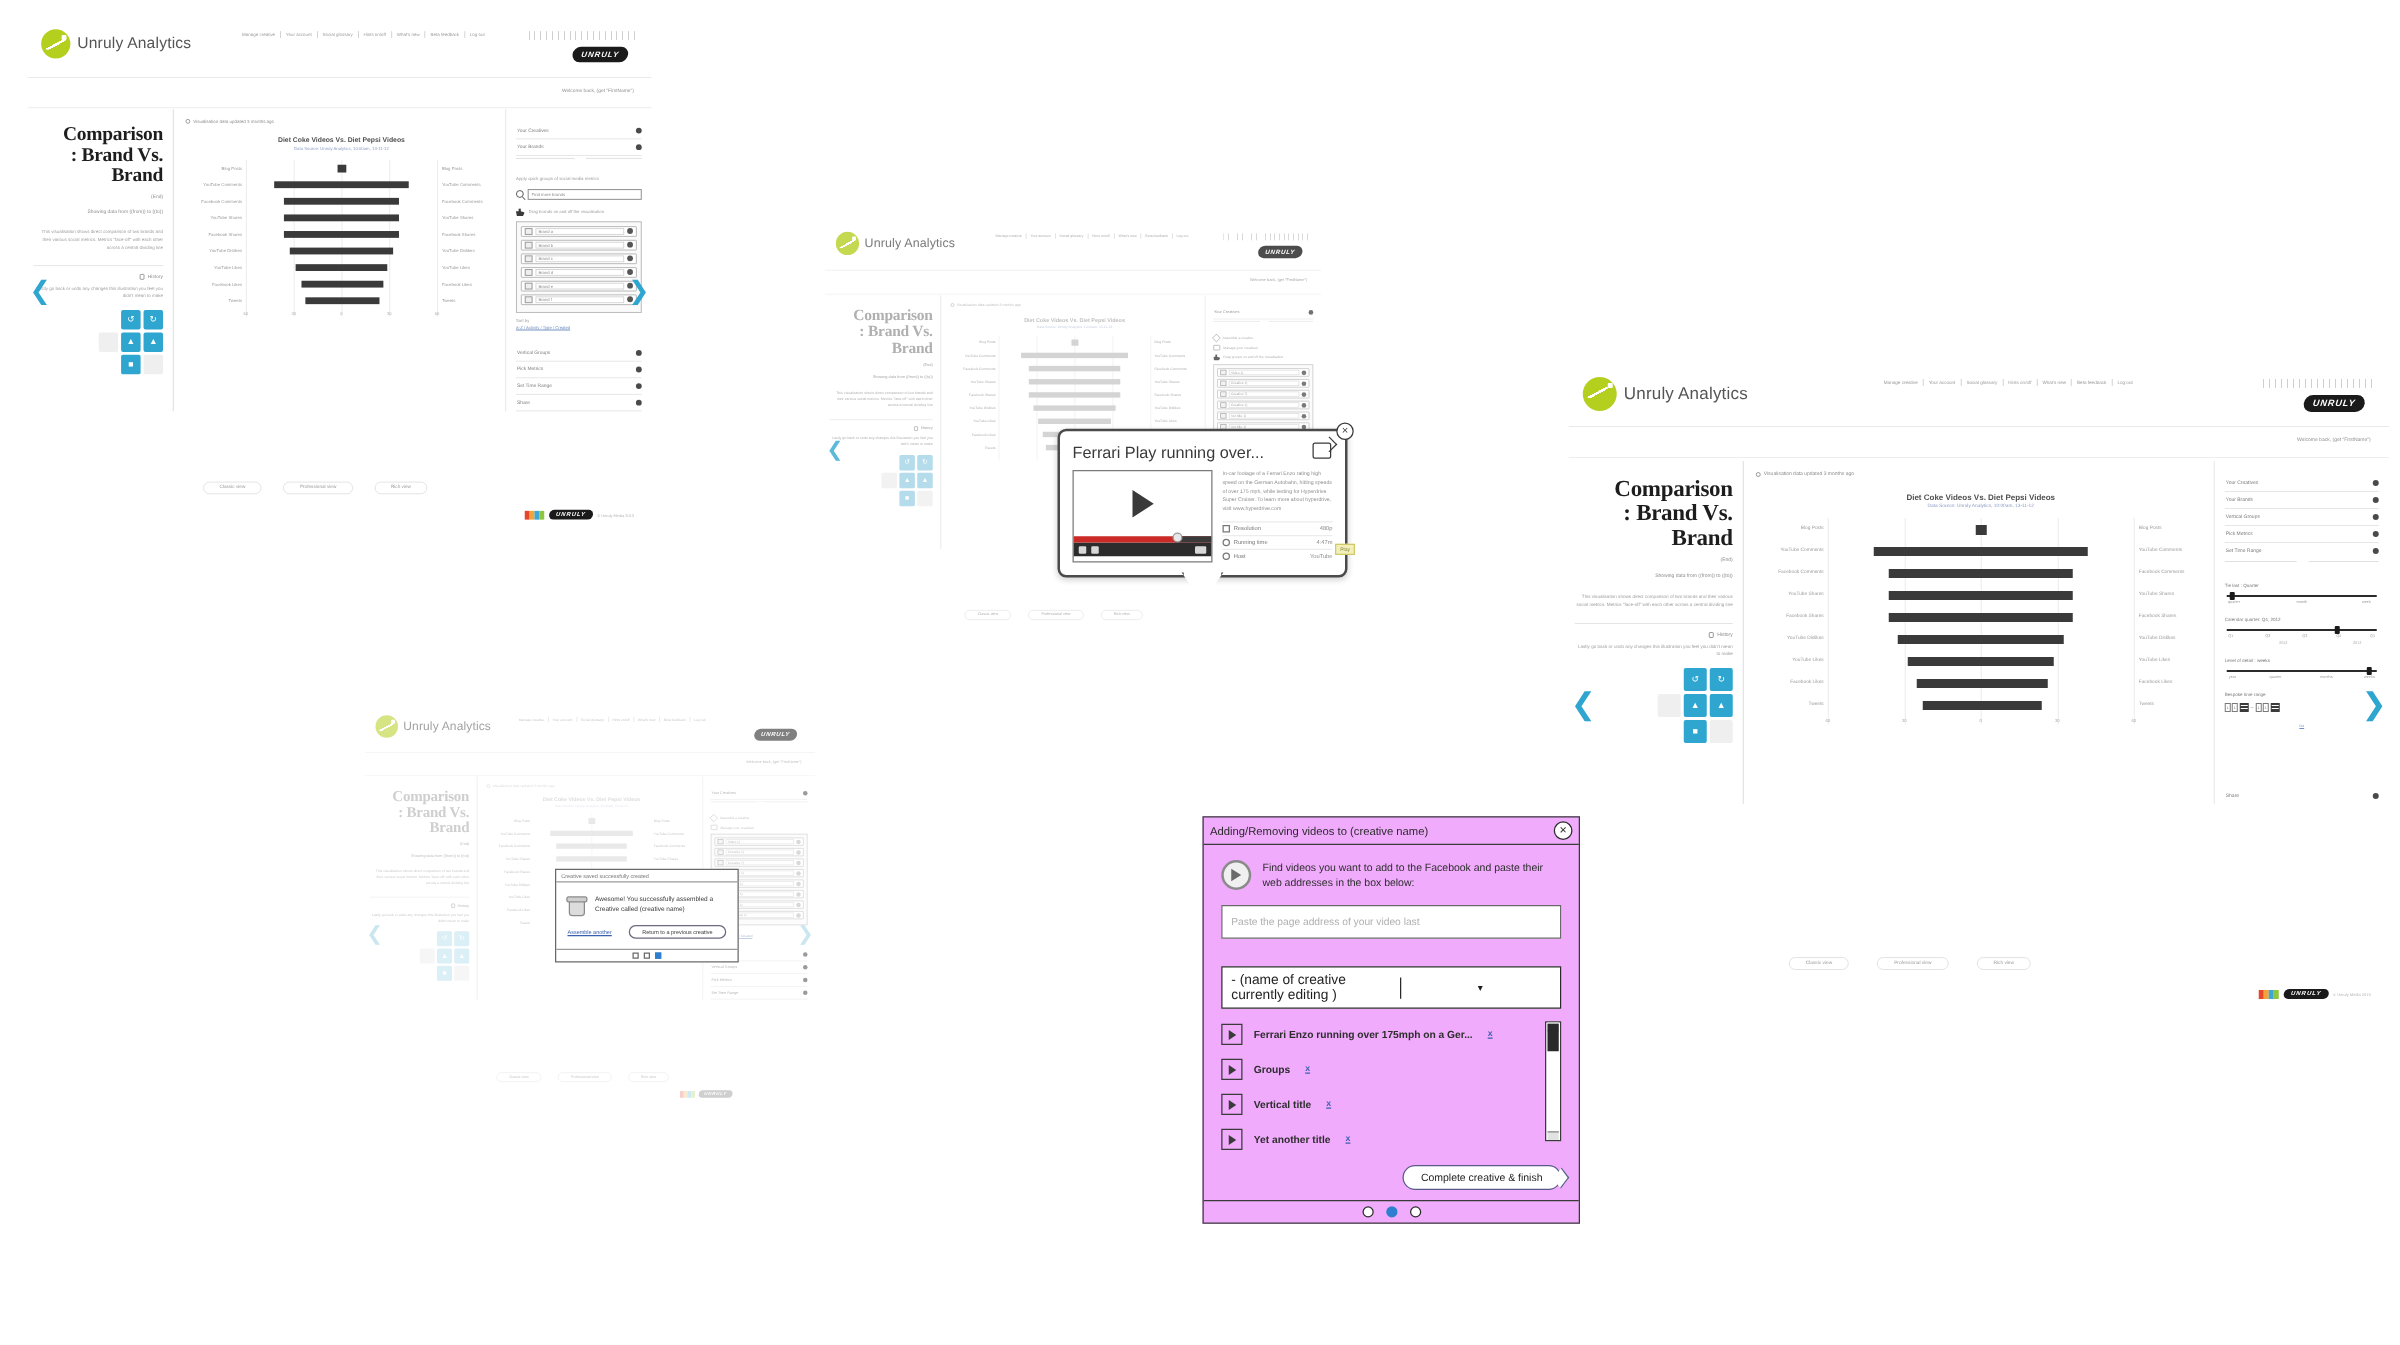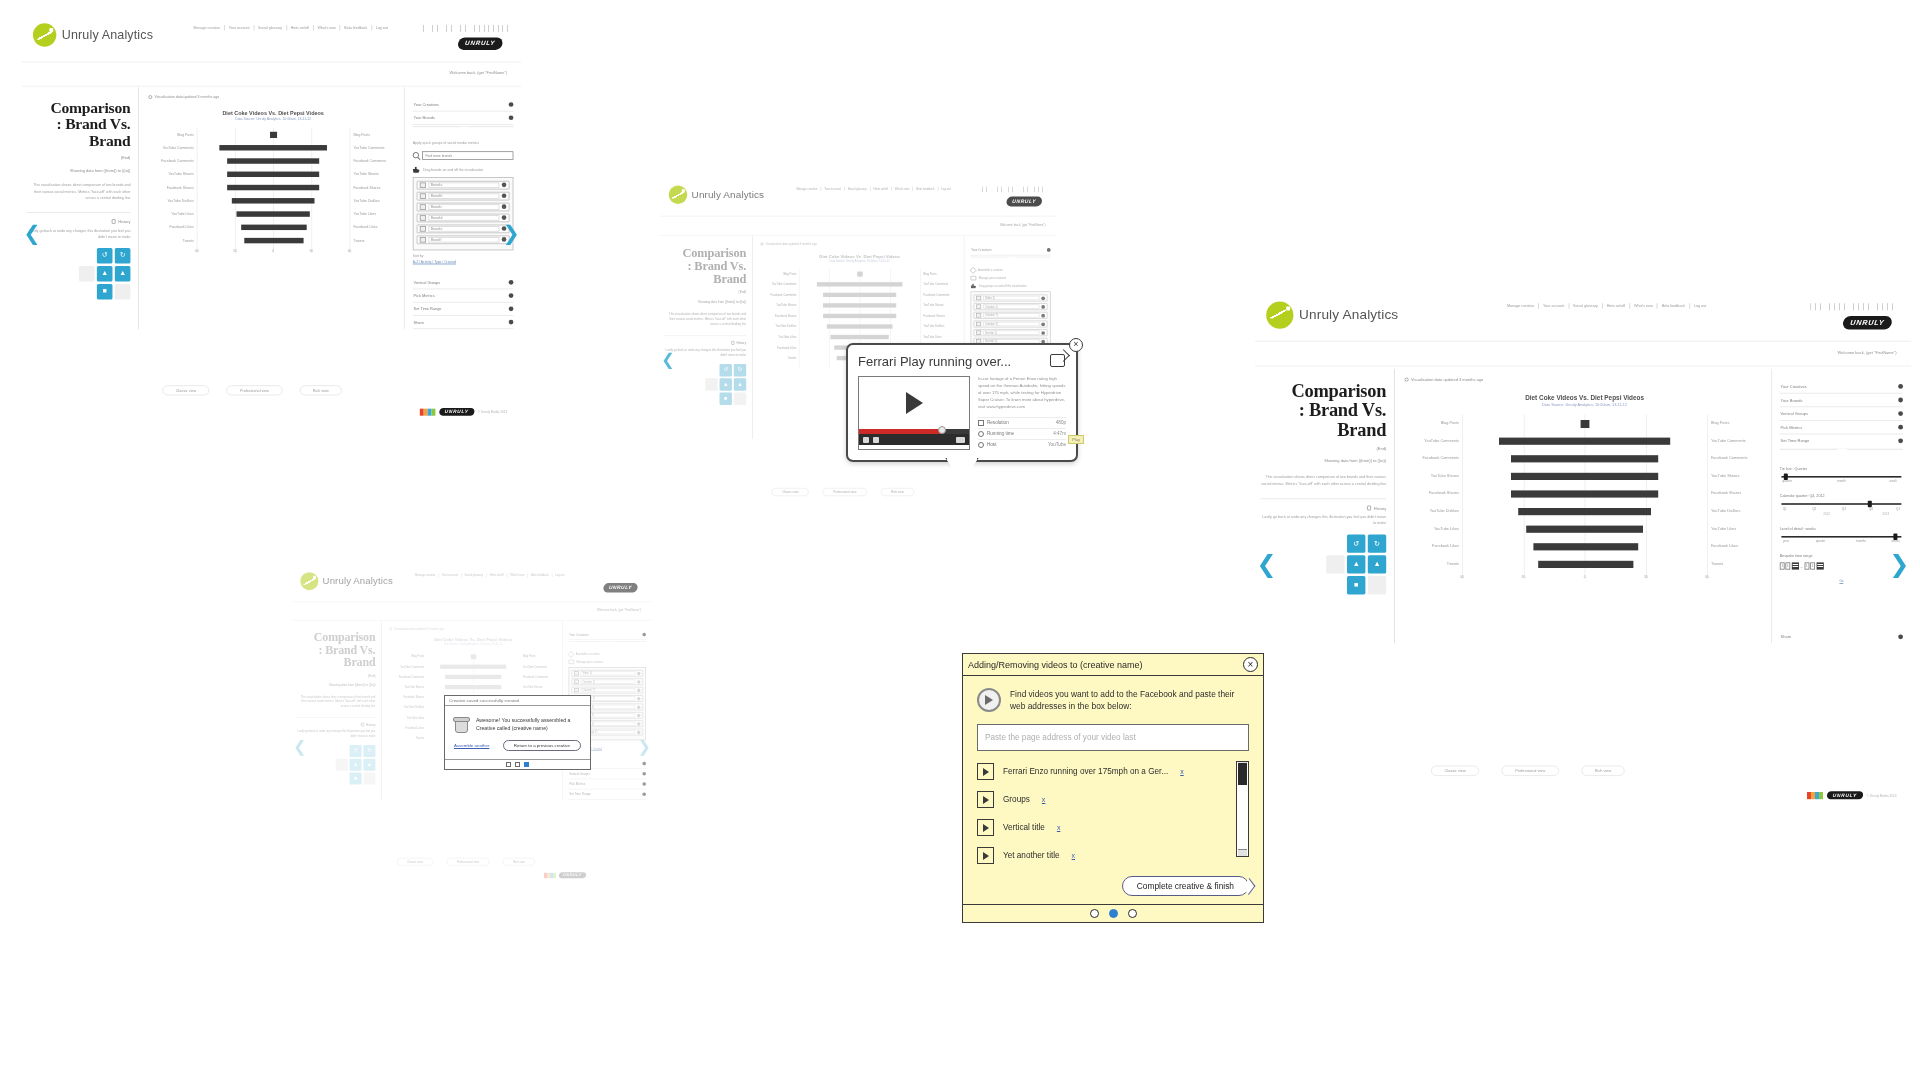--- a/index.html
+++ b/index.html
@@ -171,38 +171,38 @@
   .vp-row .v{ color:#8a8a8a; }
   .vp-ic{ width:6px;height:6px;border:1px solid #777;display:inline-block;}
   .vp-ic.circ{ border-radius:50%; }
   .vp-tag{ position:absolute;right:-8px;bottom:16px;background:#f2efb8;border:1px solid #cfc96a;
      font-size:4px;color:#8a8a4a;padding:1px 3px;}
   .vp-tail{ position:absolute;left:50%;margin-left:-17px;bottom:-22px;width:34px;height:24px;
      background:#fff;border-left:2px solid #4a4a4a;border-right:2px solid #4a4a4a;
      clip-path:polygon(0 0,100% 0,50% 100%); }
 
   
-  .osdlg{ position:absolute; background:#fef9c3; border:1.5px solid #3a3a3a; }
+  .osdlg{ position:absolute; background:#f0abfc; border:1.5px solid #3a3a3a; }
   .os-title{ display:flex;align-items:center;justify-content:space-between;
      border-bottom:1.5px solid #3a3a3a;padding:3px 5px;font-size:9px;color:#2a2a2a;}
   .os-x{ width:15px;height:15px;border-radius:50%;border:1.5px solid #2a2a2a;background:#fff;
      display:flex;align-items:center;justify-content:center;font-size:10px;line-height:1;}
   .os-body{ padding:12px 14px 8px; }
   .os-intro{ display:flex;gap:9px;align-items:flex-start;}
   .os-icon{ width:24px;height:24px;border-radius:50%;border:2px solid #8a8a8a;background:#f0f0f0;
      display:flex;align-items:center;justify-content:center;flex:0 0 auto;}
   .os-icon .tri{ width:0;height:0;border-left:8px solid #6a6a6a;border-top:5px solid transparent;border-bottom:5px solid transparent;}
   .os-intro p{ font-size:8.4px;color:#2d2d2d;line-height:1.45;}
   .os-input{ margin:12px 0 0; border:1.6px solid #6a6a6a; background:#fff; padding:8px 7px;
      font-size:8.2px;color:#b0b0b0;}
   .os-select{ margin-top:22px; border:1.6px solid #2a2a2a; display:flex;align-items:center;background:#fff;}
   .os-select span{ flex:1;padding:4px 7px;font-size:11px;color:#1d1d1d;}
   .os-select .arr{ width:16px;border-left:1.6px solid #2a2a2a;text-align:center;font-size:8px;padding:4px 0;}
   .os-list{ position:relative; margin-top:12px; padding-right:22px;}
-  .os-li{ display:flex;align-items:center;gap:9px;margin-bottom:11px;}
+  .os-li{ display:flex;align-items:center;gap:9px;margin-bottom:11px;font-weight:bold;}
   .os-thumb{ width:17px;height:17px;border:1.6px solid #3a3a3a;display:flex;align-items:center;justify-content:center;flex:0 0 auto;}
   .os-thumb .t{ width:0;height:0;border-left:6px solid #3a3a3a;border-top:4px solid transparent;border-bottom:4px solid transparent;}
   .os-li span{ font-size:8.2px;color:#2d2d2d;}
   .os-li a{ font-size:7px;color:#3b5fb0;text-decoration:underline;margin-left:3px;}
   .os-scroll{ position:absolute;right:0;top:-2px;width:13px;height:96px;border:1.4px solid #3a3a3a;background:#fff;}
   .os-scroll .thumb{ position:absolute;left:1px;right:1px;top:1px;height:22px;background:#2a2a2a;}
   .os-scroll .cap{ position:absolute;left:1px;right:1px;height:7px;background:#e2e2e2;border-bottom:1px solid #888;}
   .os-scroll .cap.b{ bottom:0;border-bottom:none;border-top:1px solid #888;}
   .os-cta{ display:flex;justify-content:flex-end;margin-top:12px;}
   .os-cta .b{ border:1.4px solid #5a5a8a;border-radius:11px;padding:4px 14px;font-size:8.4px;color:#1d1d1d;
@@ -1168,20 +1168,24 @@
       <span class="os-x">×</span>
     </div>
     <div class="os-body">
       <div class="os-intro">
         <span class="os-icon">
             <span class="tri"></span>
           </span>
         <p>Find videos you want to add to the Facebook and paste their web addresses in the box below:</p>
       </div>
       <div class="os-input">Paste the page address of your video last</div>
+      <div class="os-select">
+        <span>- (name of creative currently editing )</span>
+        <span class="arr">▾</span>
+      </div>
       <div class="os-list">
         <div class="os-li">
           <span class="os-thumb">
               <span class="t"></span>
             </span>
           <span>Ferrari Enzo running over 175mph on a Ger...</span>
           <a>x</a>
         </div>
         <div class="os-li">
           <span class="os-thumb">

